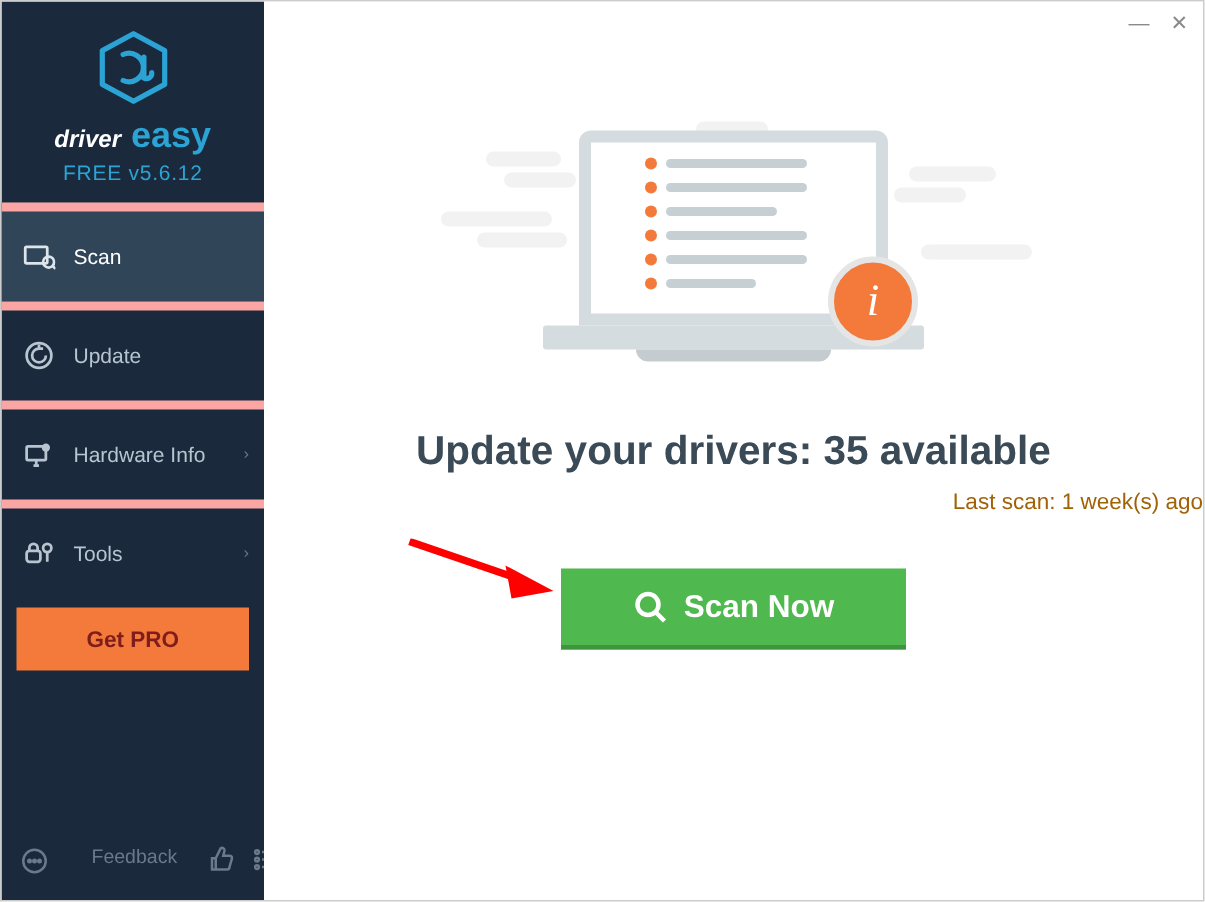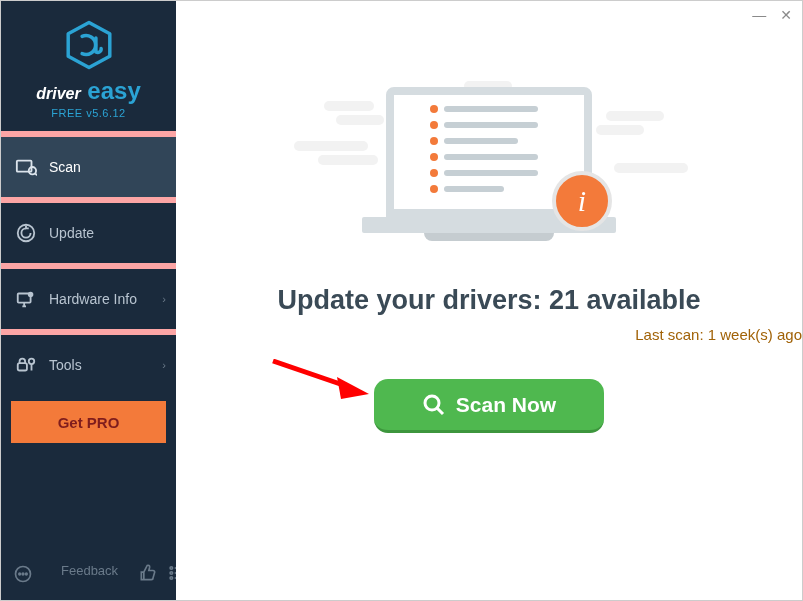--- a/index.html
+++ b/index.html
@@ -2,21 +2,21 @@
 <html><head>
 <meta charset="utf-8">
 <style>
   * { box-sizing: border-box; margin: 0; padding: 0; font-family: "Segoe UI", Arial, sans-serif; }
   body { width: 803px; height: 601px; display: flex; border: 1px solid #ccc; position: relative; background: #fff; }
   .sidebar { width: 175px; background: #1a2a3c; color: #b8c4d0; display: flex; flex-direction: column; }
   .logo-area { padding: 18px 0 12px 0; text-align: center; }
   .logo-svg { width: 52px; height: 52px; display: block; margin: 0 auto 6px auto; }
   .brand-driver { color: #fff; font-size: 16px; font-style: italic; font-weight: 600; }
   .brand-easy { color: #2ba3d4; font-size: 24px; font-weight: 600; }
-  .brand-version { color: #2ba3d4; font-size: 11px; letter-spacing: 0.5px; margin-top: 2px; }
+  .brand-version { color: #2ba3d4; font-size: 14px; letter-spacing: 0.5px; margin-top: 2px; }
   .nav { display: flex; flex-direction: column; }
   .nav-item { display: flex; align-items: center; padding: 0 14px; height: 66px; border-top: 6px solid #fca5a5; font-size: 14px; cursor: pointer; position: relative; }
   .nav-item.active { background: #314558; color: #fff; }
   .nav-icon { width: 22px; height: 22px; margin-right: 12px; display: flex; align-items: center; justify-content: center; flex-shrink: 0; }
   .nav-chevron { position: absolute; right: 10px; font-size: 11px; color: #6a7a8a; }
   .get-pro { margin: 6px 10px 10px 10px; height: 42px; background: #f37a3a; color: #7f1d1d; border: none; font-size: 15px; font-weight: 600; cursor: pointer; }
   .spacer { flex: 1; }
   .bottom { display: flex; padding: 8px 12px 14px 12px; color: #6a7a8a; font-size: 13px; gap: 20px; }
   .bottom .fb-icon { width: 22px; height: 22px; margin-right: 8px; display: flex; align-items: center; justify-content: center; }
   .bottom-right { margin-left: auto; display: flex; gap: 10px; }
@@ -26,21 +26,21 @@
   .illus { width: 330px; height: 190px; margin: 70px auto 18px auto; position: relative; }
   .cloud { position: absolute; background: #f2f2f2; border-radius: 8px; height: 10px; }
   .laptop-screen { position: absolute; top: 16px; left: 62px; width: 206px; height: 130px; background: #fff; border: 8px solid #d5dce0; border-radius: 8px 8px 0 0; }
   .laptop-base { position: absolute; top: 146px; left: 38px; width: 254px; height: 16px; background: #d5dce0; border-radius: 2px; }
   .laptop-foot { position: absolute; top: 162px; left: 100px; width: 130px; height: 8px; background: #c5ccd0; border-radius: 0 0 10px 10px; }
   .list-line { position: absolute; left: 72px; height: 6px; background: #c6cfd4; border-radius: 3px; }
   .list-dot { position: absolute; left: 58px; width: 8px; height: 8px; background: #f37a3a; border-radius: 50%; }
   .info-badge { position: absolute; top: 100px; left: 228px; width: 60px; height: 60px; background: #f37a3a; border: 4px solid #e5e5e5; border-radius: 50%; display: flex; align-items: center; justify-content: center; color: #fff; font-size: 30px; font-family: Georgia, serif; font-style: italic; }
   .headline { text-align: center; font-size: 27px; font-weight: 700; color: #3a4a56; margin-top: 6px; }
   .subline { text-align: right; font-size: 15px; color: #a16207; margin-top: 10px; }
-  .scan-btn { display: flex; align-items: center; justify-content: center; gap: 10px; width: 230px; height: 54px; margin: 36px auto 0 auto; background: #4fb84f; color: #fff; border: none; border-bottom: 3px solid #3d963d; font-size: 21px; font-weight: 600; cursor: pointer; border-radius: 14px; }
+  .scan-btn { display: flex; align-items: center; justify-content: center; gap: 10px; width: 230px; height: 54px; margin: 36px auto 0 auto; background: #4fb84f; color: #fff; border: none; border-bottom: 3px solid #3d963d; font-size: 21px; font-weight: 600; cursor: pointer; border-radius: 0; }
   .arrow-annot { position: absolute; top: 358px; left: 95px; width: 100px; height: 45px; pointer-events: none; }
 </style>
 </head>
 <body>
 
 <div class="sidebar">
   <div class="logo-area">
     <svg class="logo-svg" viewBox="0 0 60 60">
       <polygon points="30,4 54,17 54,43 30,56 6,43 6,17" fill="none" stroke="#2ba3d4" stroke-width="4" stroke-linejoin="round"></polygon>
       <path d="M22,20 A11 11 0 1 1 22,40" fill="none" stroke="#2ba3d4" stroke-width="4" stroke-linecap="round"></path>
@@ -158,21 +158,21 @@
     <div class="list-dot" style="top:82px;left:106px"></div>
       <div class="list-line" style="top:83px;left:120px;width:94px"></div>
     <div class="list-dot" style="top:98px;left:106px"></div>
       <div class="list-line" style="top:99px;left:120px;width:94px"></div>
     <div class="list-dot" style="top:114px;left:106px"></div>
       <div class="list-line" style="top:115px;left:120px;width:60px"></div>
 
     <div class="info-badge">i</div>
   </div>
 
-  <div class="headline">Update your drivers: 21 available</div>
+  <div class="headline">Update your drivers: 35 available</div>
   <div class="subline">Last scan: 1 week(s) ago</div>
 
   <button class="scan-btn">
     <svg width="24" height="24" viewBox="0 0 24 24" fill="none" stroke="#fff" stroke-width="3">
         <circle cx="10" cy="10" r="7"></circle>
         <line x1="15" y1="15" x2="21" y2="21"></line>
       </svg>
     <span>Scan Now</span>
   </button>
 

